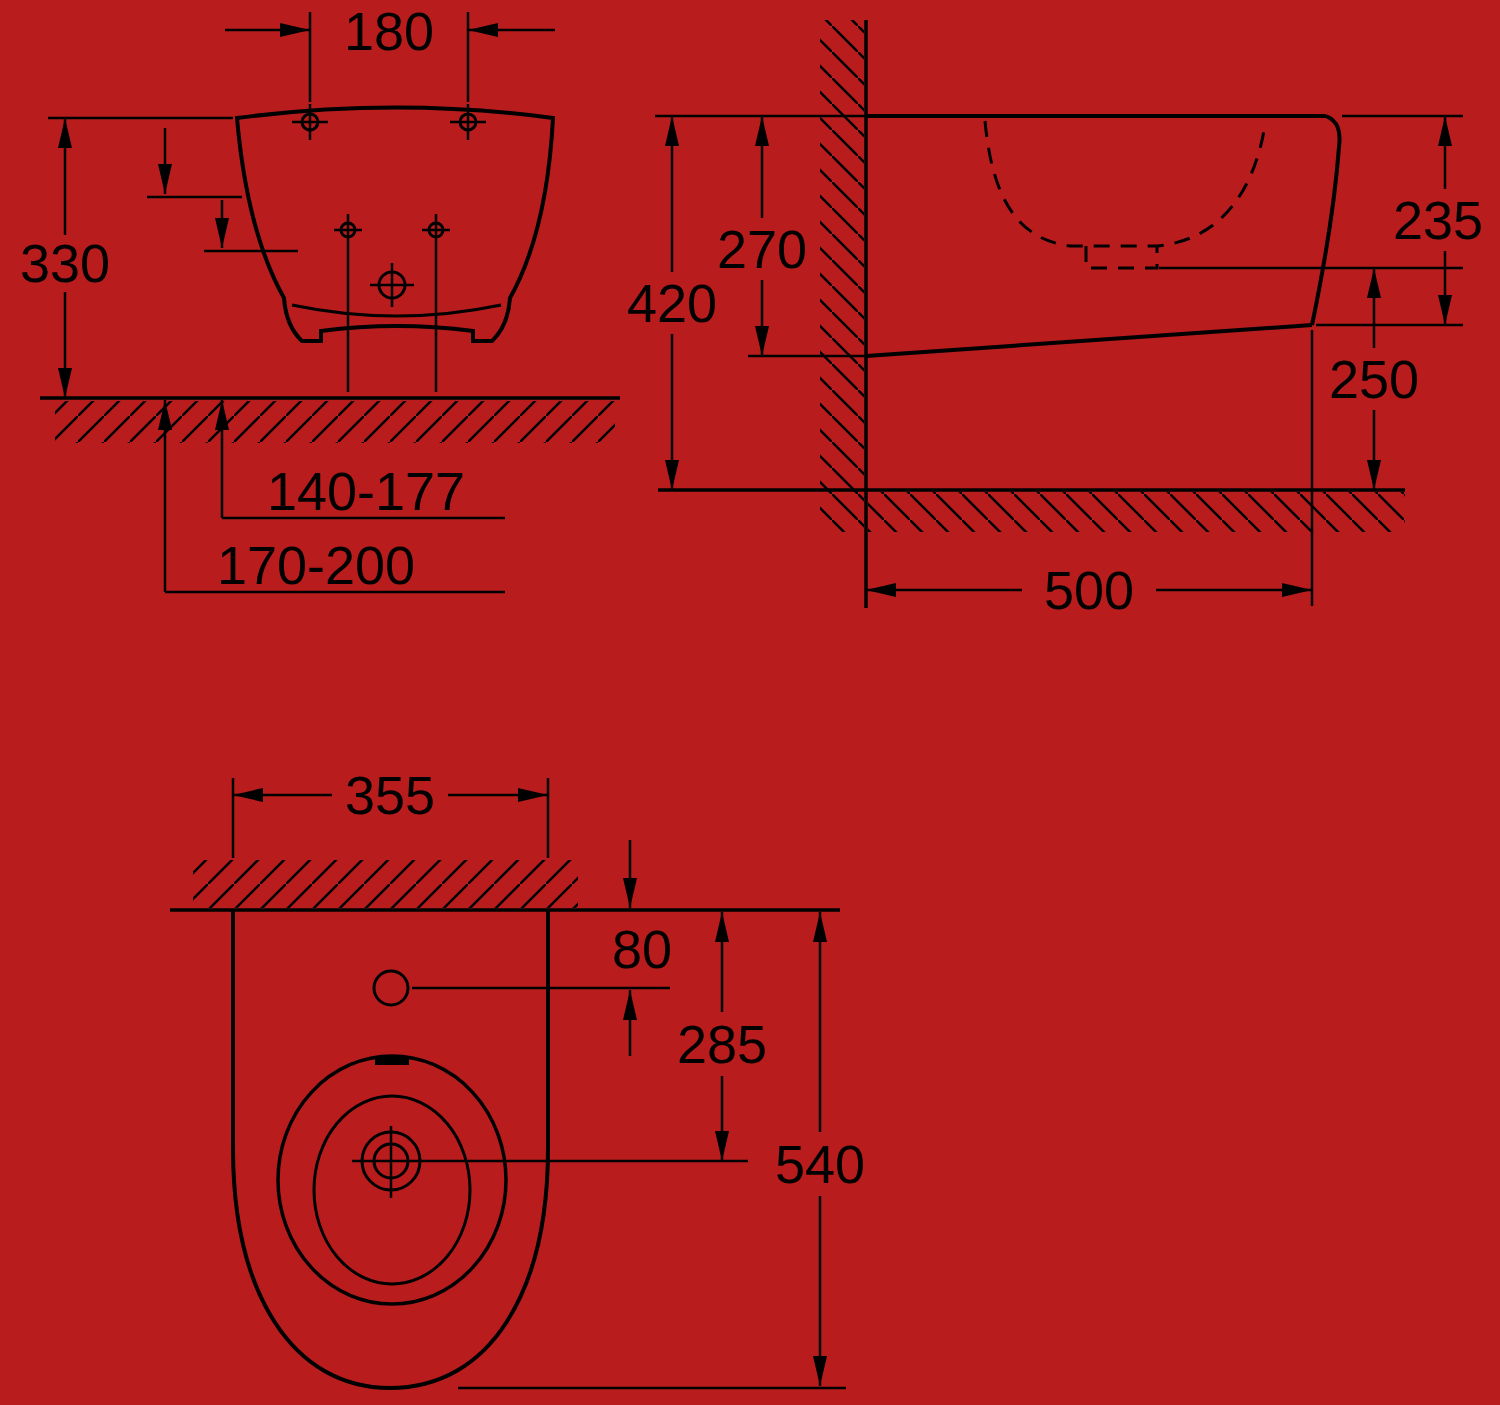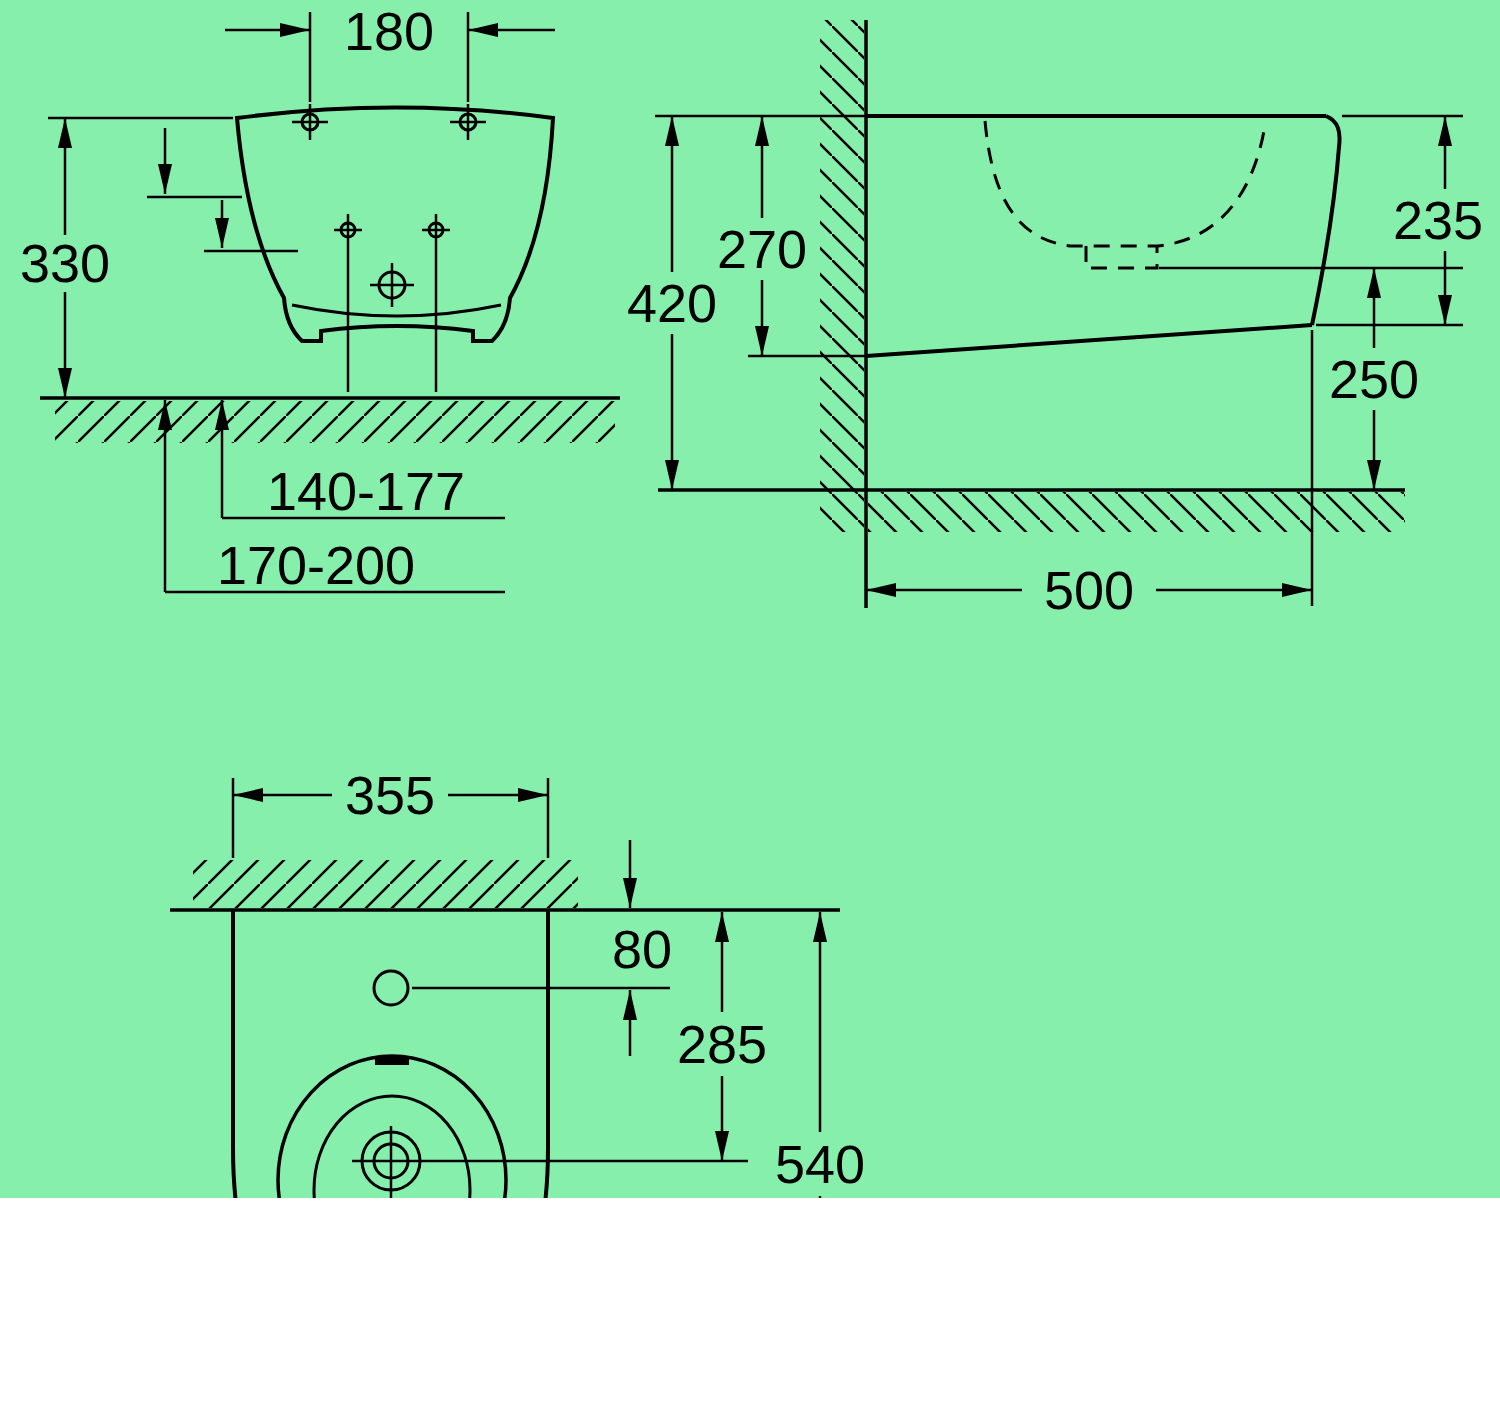--- a/index.html
+++ b/index.html
@@ -1,16 +1,16 @@
 <!DOCTYPE html>
 <html><head>
 <meta charset="utf-8">
 <style>
   html, body { margin: 0; padding: 0; background: #ffffff; }
-  .stage { width: 1500px; height: 1198px; background: #86efac; overflow: hidden; }
+  .stage { width: 1500px; height: 1405px; background: #b91c1c; overflow: hidden; }
   svg { display: block; }
   .dim-text {
     font-family: "Liberation Sans", "DejaVu Sans", sans-serif;
     font-size: 54px;
     fill: #000000;
   }
   .outline { fill: none; stroke: #000; stroke-width: 4; }
   .medium  { fill: none; stroke: #000; stroke-width: 3.5; }
   .thin    { fill: none; stroke: #000; stroke-width: 3; }
   .dim     { fill: none; stroke: #000; stroke-width: 2.5; }

